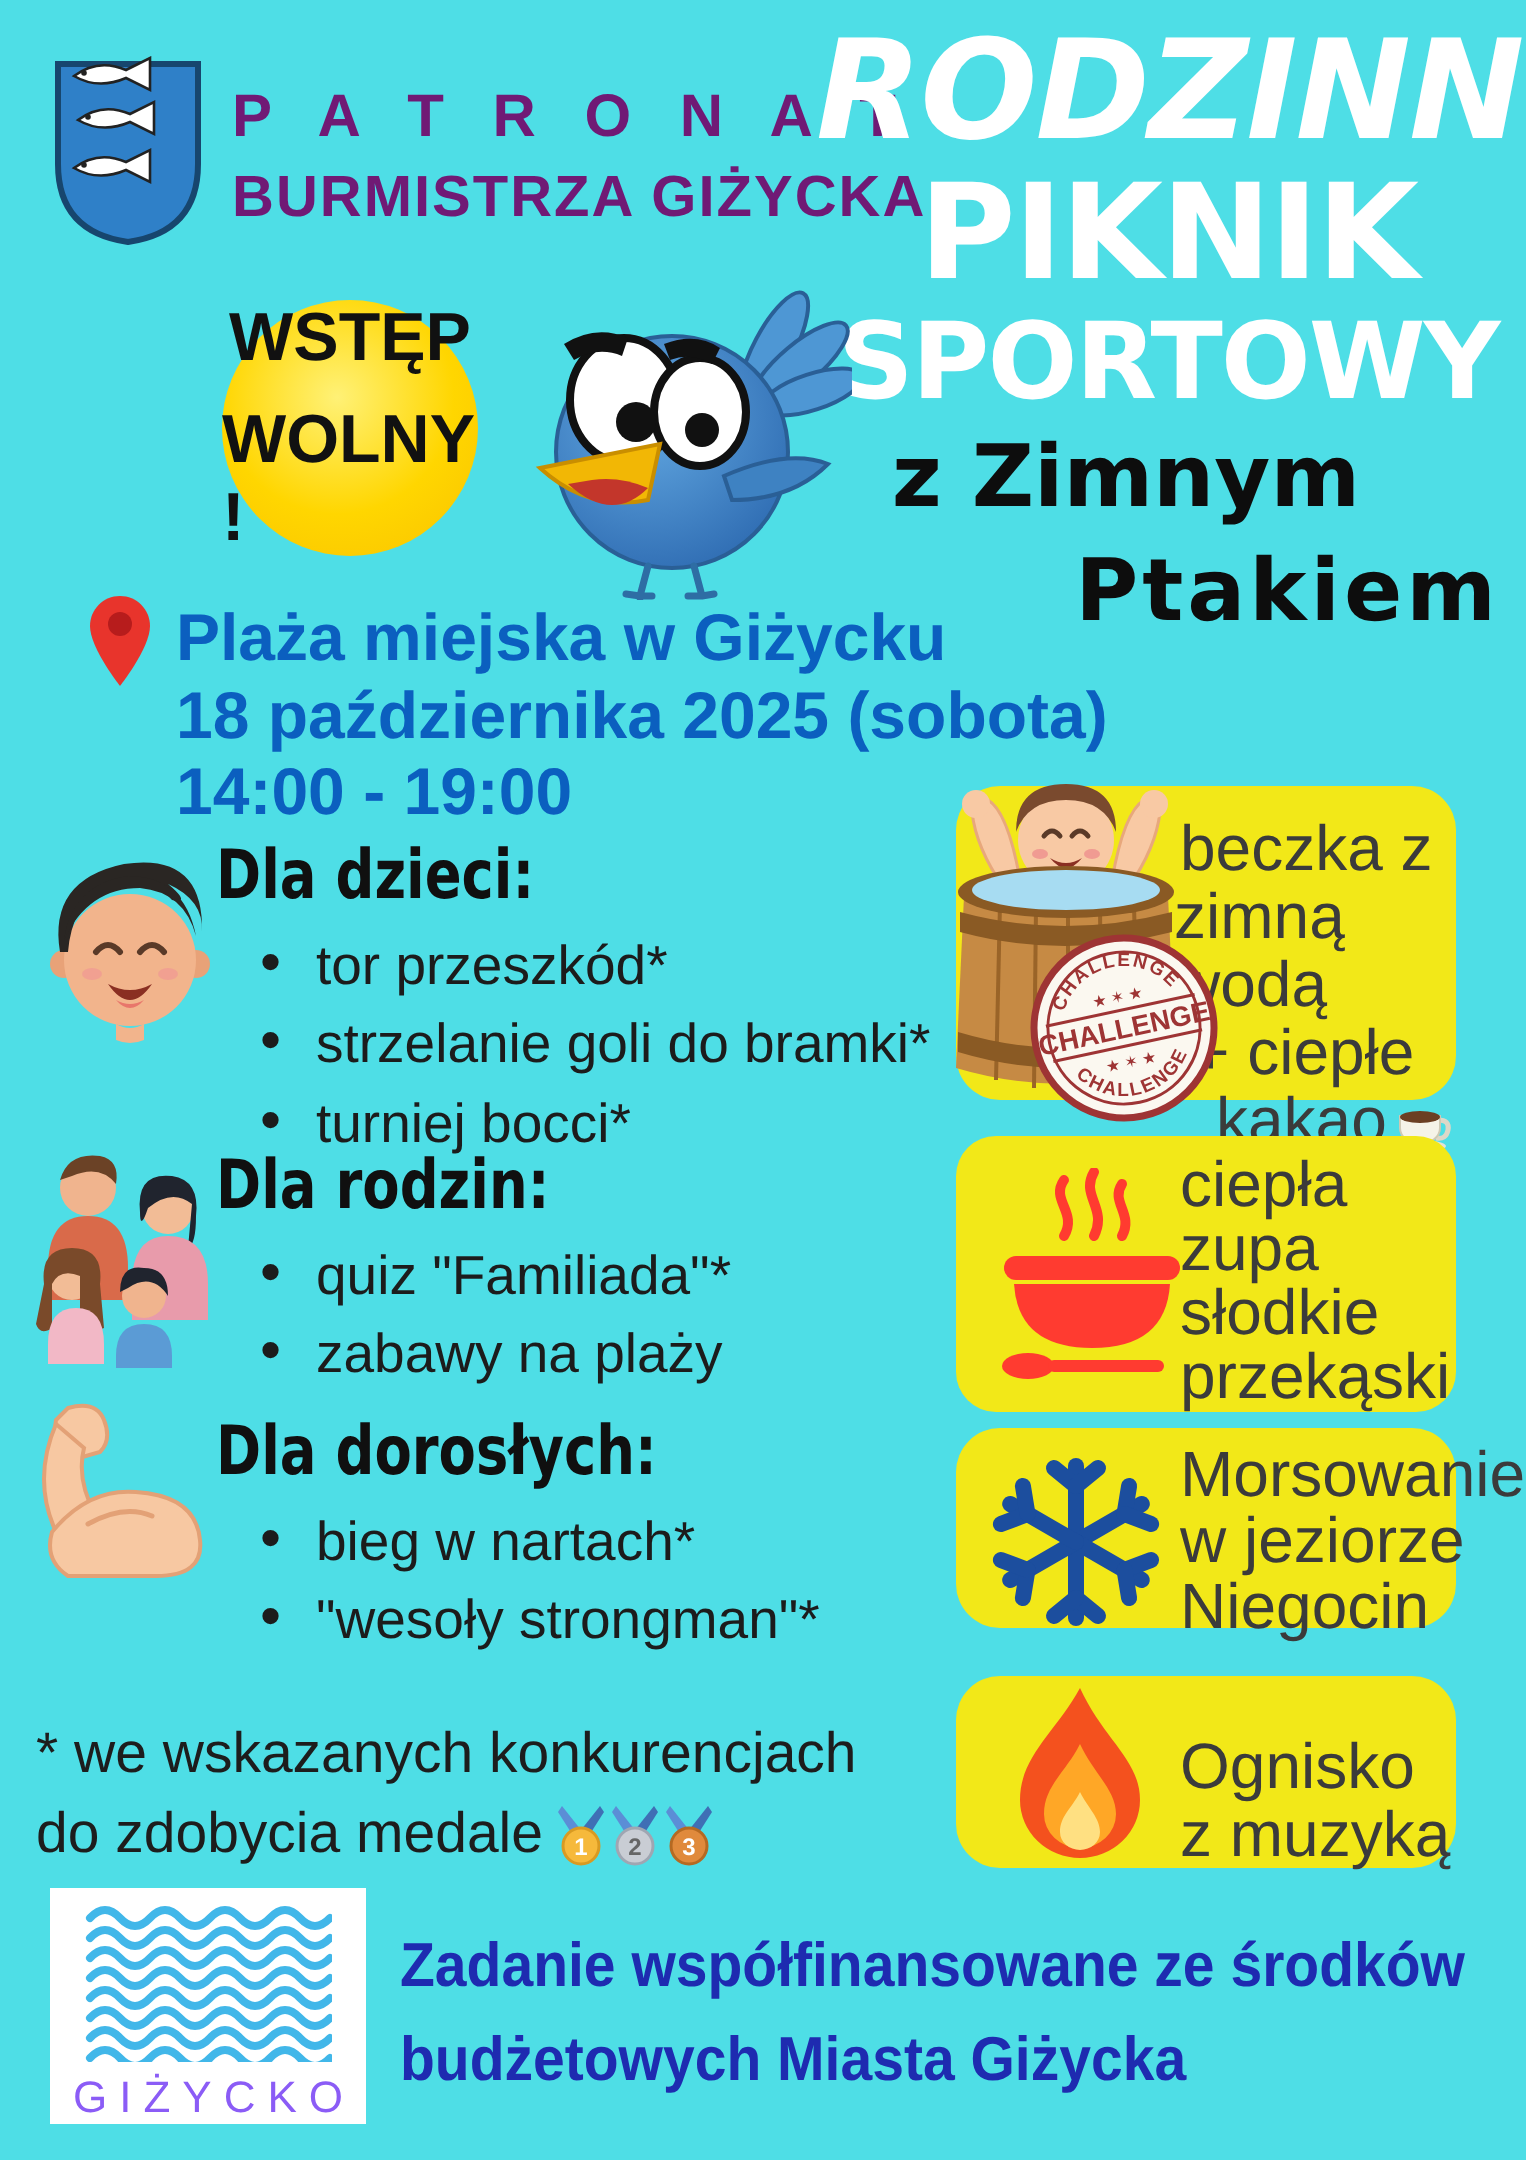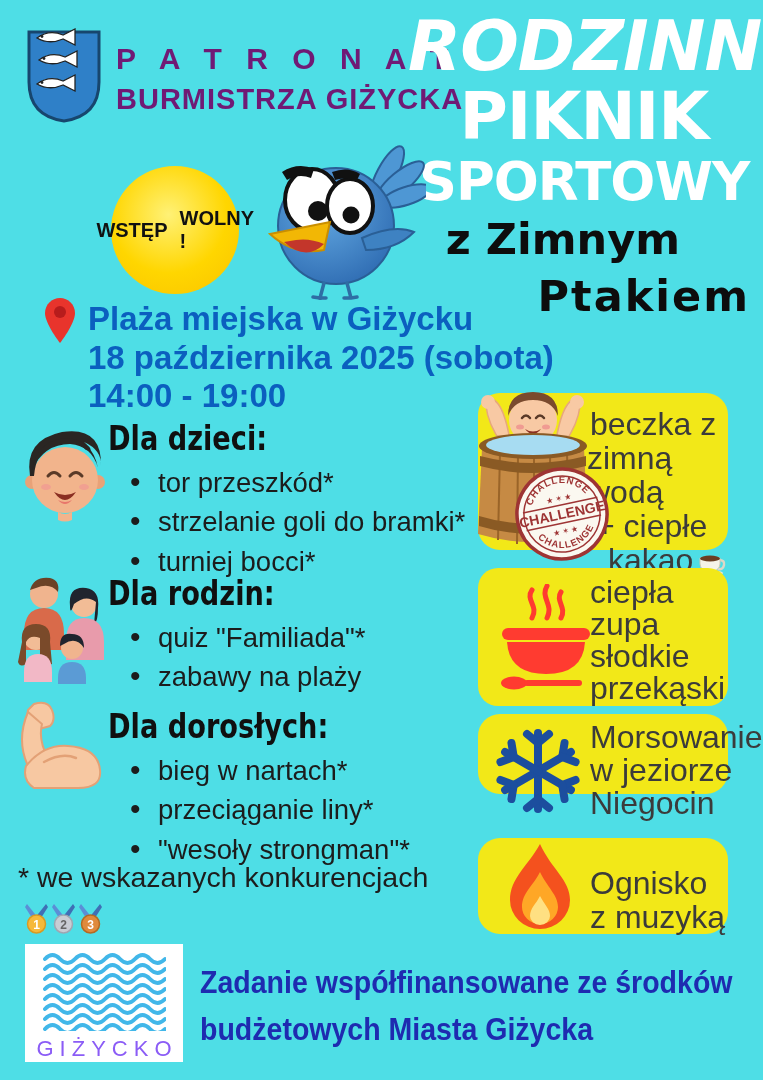--- a/index.html
+++ b/index.html
@@ -18,24 +18,24 @@
   .title { position:absolute; left:408px; top:12px; width:352px; text-align:center;
            color:#fff; font-family:"DejaVu Sans", sans-serif; font-weight:bold; line-height:1; }
   .title .t1 { font-size:69px; letter-spacing:-1px;font-style:italic; }
   .title .t2 { font-size:66px; margin-top:3px; letter-spacing:-1px; }
   .title .t3 { font-size:53px; margin-top:5px; letter-spacing:-1px; }
   .sub { color:#0d0d0d; text-align:right; font-size:43px; font-weight:bold;
          font-family:"DejaVu Sans", sans-serif; line-height:1; }
   .sub1 { padding-right:80px; margin-top:10px; }
   .sub2 { padding-right:10px; margin-top:14px; letter-spacing:2px; }
 
-  .badge { position:absolute; left:111px; top:166px; width:128px; height:128px; border-radius:50%;
+  .badge { position:absolute; left:111px; top:150px; width:128px; height:128px; border-radius:50%;
            background:radial-gradient(circle at 45% 38%, #FFF176 0%, #FFD600 55%, #F9C200 100%);
-           display:flex; flex-direction:row; align-items:center; justify-content:center; gap:12px;
-           color:#111; font-weight:bold; font-size:20px; }
+           display:flex; flex-direction:column; align-items:center; justify-content:center; gap:12px;
+           color:#111; font-weight:bold; font-size:34px; }
 
   .bird { position:absolute; left:254px; top:138px; }
 
   
   .pin { position:absolute; left:44px; top:297px; }
   .event { position:absolute; left:88px; top:300px; color:#0B5FBF; font-weight:bold;
            font-size:33px; line-height:1.17; white-space:nowrap; }
 
   
   .sec { position:absolute; }
@@ -54,21 +54,21 @@
   
   .box { position:absolute; left:478px; width:250px; background:#F2E818; border-radius:22px; color:#3b3b3b; }
   .box .lines { position:absolute; left:112px; top:0; font-size:32px; line-height:34px; }
   .box1 { top:393px; height:157px; }
   .box1 .lines { top:14px; }
   .box1 .lines .ln2 { margin-left:-3px; }
   .box1 .lines .ln3 { margin-left:6px; }
   .box1 .lines .ln4 { margin-left:18px; white-space:nowrap; }
   .box2 { top:568px; height:138px;border-radius:20px; }
   .box2 .lines { top:8px; line-height:32px; }
-  .box3 { top:714px; height:80px; }
+  .box3 { top:714px; height:100px; }
   .box3 .lines { top:7px; line-height:33px; }
   .box4 { top:838px; height:96px; }
   .box4 .lines { top:28px; line-height:34px; }
 
   .barrel { position:absolute; left:464px; top:384px; }
   .stamp  { position:absolute; left:514px; top:466px; transform:rotate(-12deg); }
   .cup-inline { display:inline-block; vertical-align:-5px; margin-left:3px; }
 
   
   .logo-box { position:absolute; left:25px; top:944px; width:158px; height:118px; background:#fff;
@@ -203,29 +203,28 @@
     <path d="M20,4 Q34,0 38,10 Q42,20 36,26 L22,30 Q12,22 14,10 Z" fill="#F7C8A2" stroke="#E3A176" stroke-width="2"></path>
     <path d="M14,12 Q2,40 14,66 L34,58 Q24,40 28,24 Z" fill="#F7C8A2" stroke="#E3A176" stroke-width="2"></path>
     <path d="M12,66 Q30,44 54,46 Q84,48 86,70 Q88,88 64,88 L20,88 Q8,80 12,66 Z" fill="#F7C8A2" stroke="#E3A176" stroke-width="2"></path>
     <path d="M30,62 Q48,52 62,58" fill="none" stroke="#E3A176" stroke-width="2.5" stroke-linecap="round"></path>
   </svg>
 
   <div class="sec" style="left:108px; top:706px;">
     <span class="sec-heading">Dla dorosłych:</span>
     <ul class="items">
       <li>bieg w nartach*</li>
-      <li>przeciąganie liny*</li>
       <li>"wesoły strongman"*</li>
     </ul>
   </div>
 
   <div class="footnote">
     <div>* we wskazanych konkurencjach</div>
     <div>
-      <span class="medals"><svg width="25" height="30" viewBox="0 0 25 30">
+      <span>do zdobycia medale</span><span class="medals"><svg width="25" height="30" viewBox="0 0 25 30">
             <path d="M3,0 L12.5,12 L8,14 L1,3 Z" fill="#5B8ED6"></path>
             <path d="M22,0 L12.5,12 L17,14 L24,3 Z" fill="#3F6FB5"></path>
             <circle cx="12.5" cy="20" r="9" fill="#F6B93B" stroke="#D99A22" stroke-width="1.5"></circle>
             <text x="12.5" y="24.5" text-anchor="middle" font-size="12" font-weight="bold" fill="#FFF">1</text>
           </svg><svg width="25" height="30" viewBox="0 0 25 30">
             <path d="M3,0 L12.5,12 L8,14 L1,3 Z" fill="#5B8ED6"></path>
             <path d="M22,0 L12.5,12 L17,14 L24,3 Z" fill="#3F6FB5"></path>
             <circle cx="12.5" cy="20" r="9" fill="#C9CDD4" stroke="#9FA6B2" stroke-width="1.5"></circle>
             <text x="12.5" y="24.5" text-anchor="middle" font-size="12" font-weight="bold" fill="#666">2</text>
           </svg><svg width="25" height="30" viewBox="0 0 25 30">

